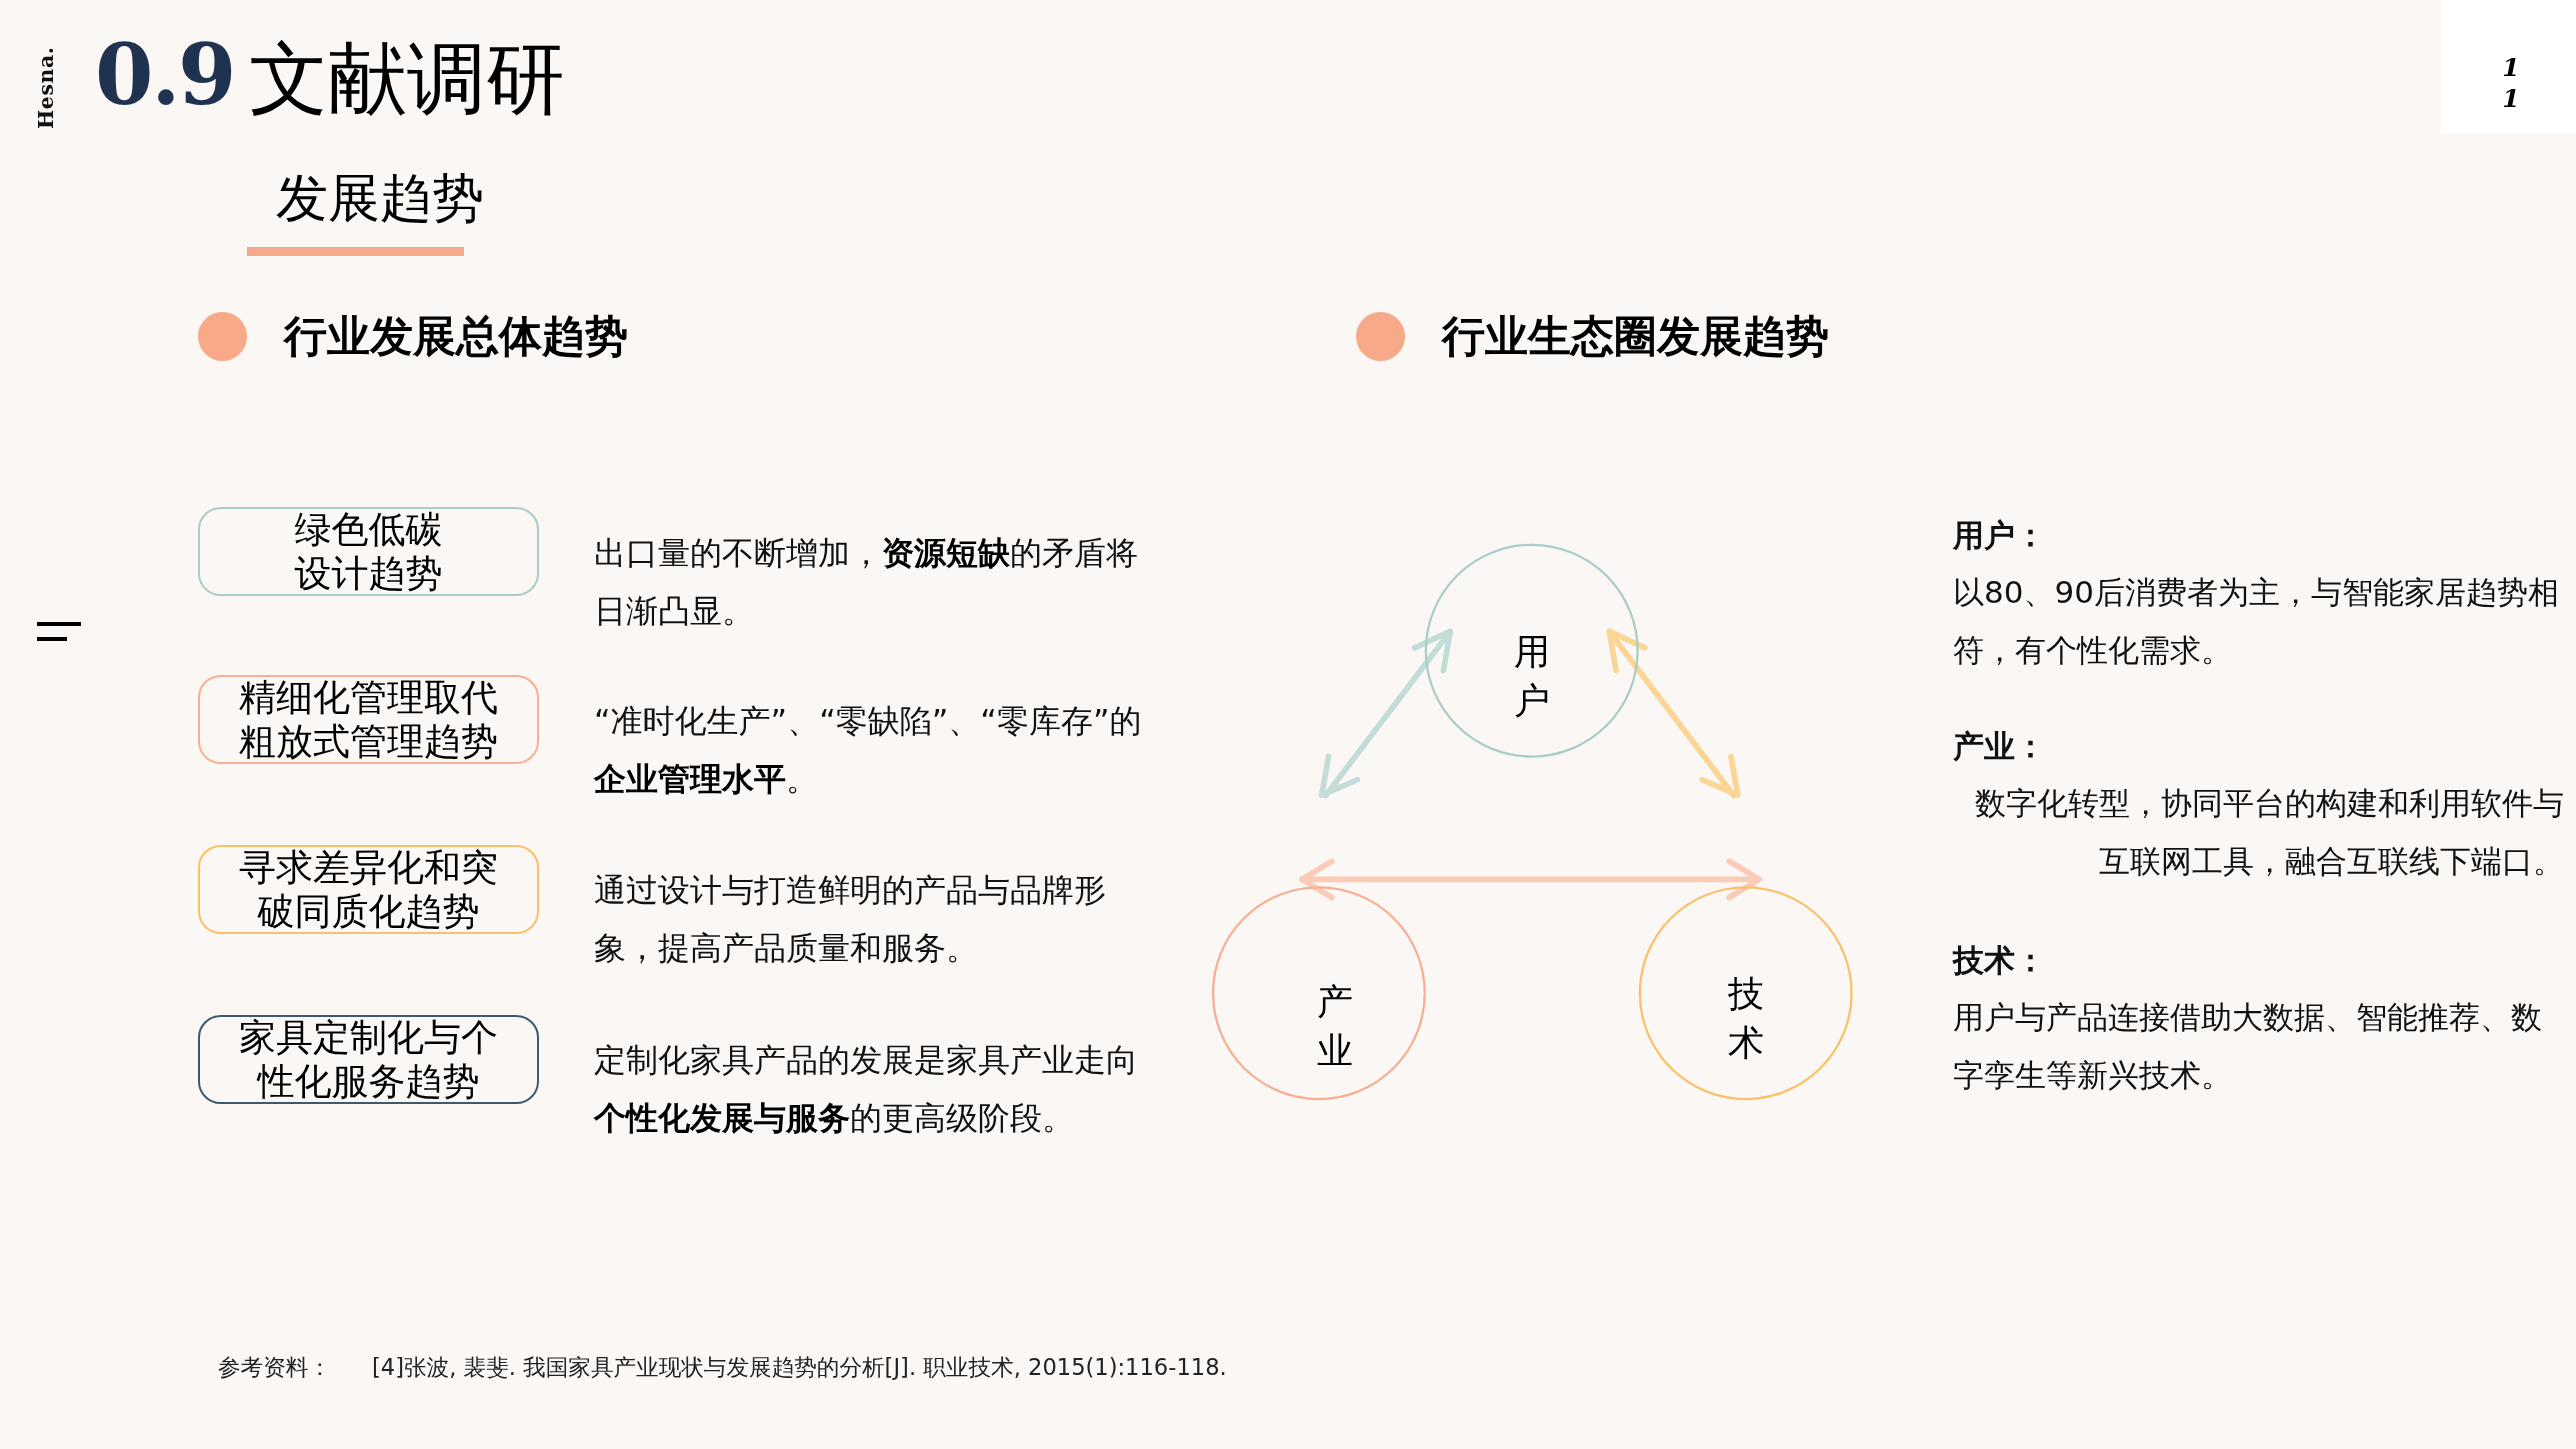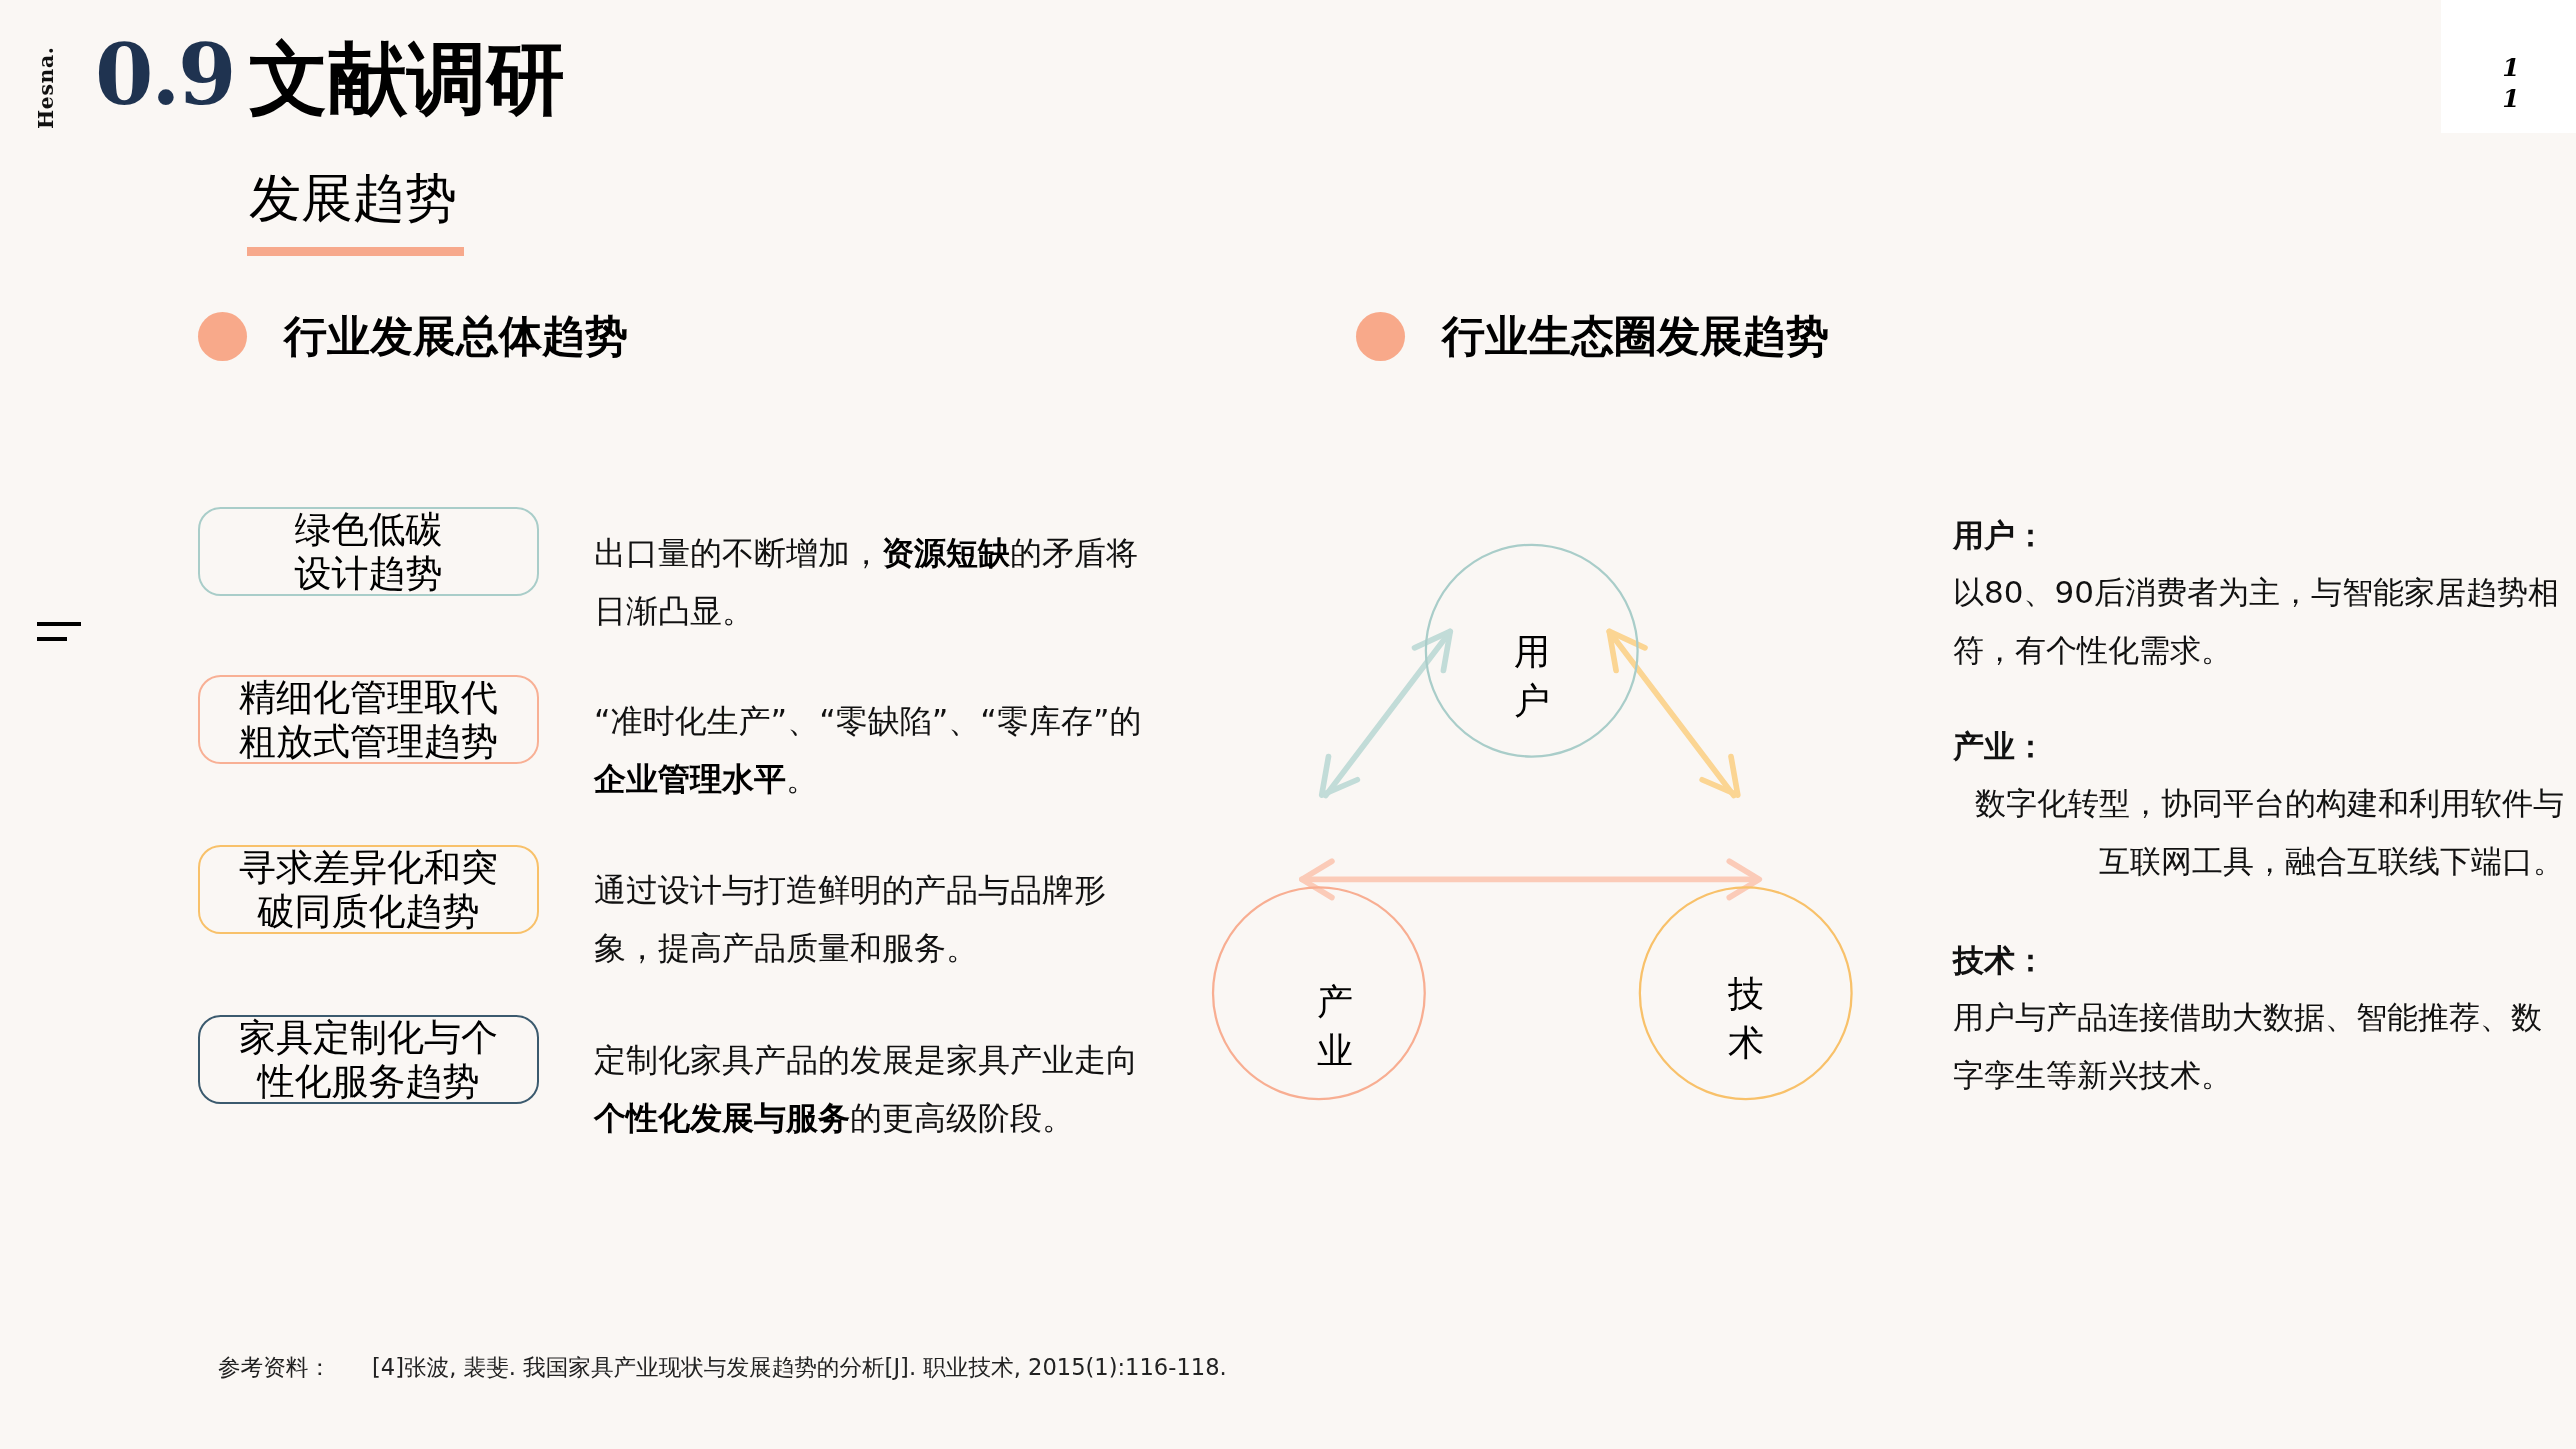--- a/index.html
+++ b/index.html
@@ -15,31 +15,31 @@
     writing-mode:vertical-rl; transform:rotate(180deg);
     font-family:"DejaVu Serif","Liberation Serif",serif;
     font-weight:bold; font-size:20.4px; color:#111; letter-spacing:0.6px;
     display:flex; align-items:center; justify-content:center;
   }
   .title-num {
     left:95px; top:33px; font-family:"DejaVu Serif","Liberation Serif",serif;
     font-weight:900; font-size:84px; color:#1f3350; line-height:1; letter-spacing:-2.3px;
   }
   .title-text {
-    left:249px; top:38px; font-size:79px; line-height:1.05; color:#000; font-weight:bold;
+    left:249px; top:38px; font-size:79px; line-height:1.05; color:#000; font-weight:normal;
   }
   .page-box {
     left:2441px; top:0; width:135px; height:133px; background:#ffffff;
   }
   .page-num {
     left:2491px; top:52px; width:40px; text-align:center;
     font-family:"DejaVu Serif","Liberation Serif",serif; font-weight:bold; font-style:italic;
     font-size:25px; line-height:31px; color:#000;
   }
-  .sub-title { left:249px; top:170px; font-size:52px; line-height:1.1; color:#000; }
+  .sub-title { left:276px; top:170px; font-size:52px; line-height:1.1; color:#000; }
   .sub-underline { left:247px; top:247px; width:217px; height:8.5px; background:#f7a98c; }
   .sec-dot { width:49px; height:49px; border-radius:50%; background:#f8a98a; }
   .sec-head { font-weight:bold; font-size:43px; line-height:1; color:#000;margin-left:17px; }
   .trend-box {
     left:198px; width:341px; height:89px; border-radius:22.6px; border:2.8px solid;
     display:flex; align-items:center; justify-content:center; text-align:center;
     font-size:37px; line-height:44px; box-sizing:border-box; background:transparent; color:#000;
   }
   .desc {
     left:594px; width:555px; font-size:32px; line-height:58px; color:#111;

